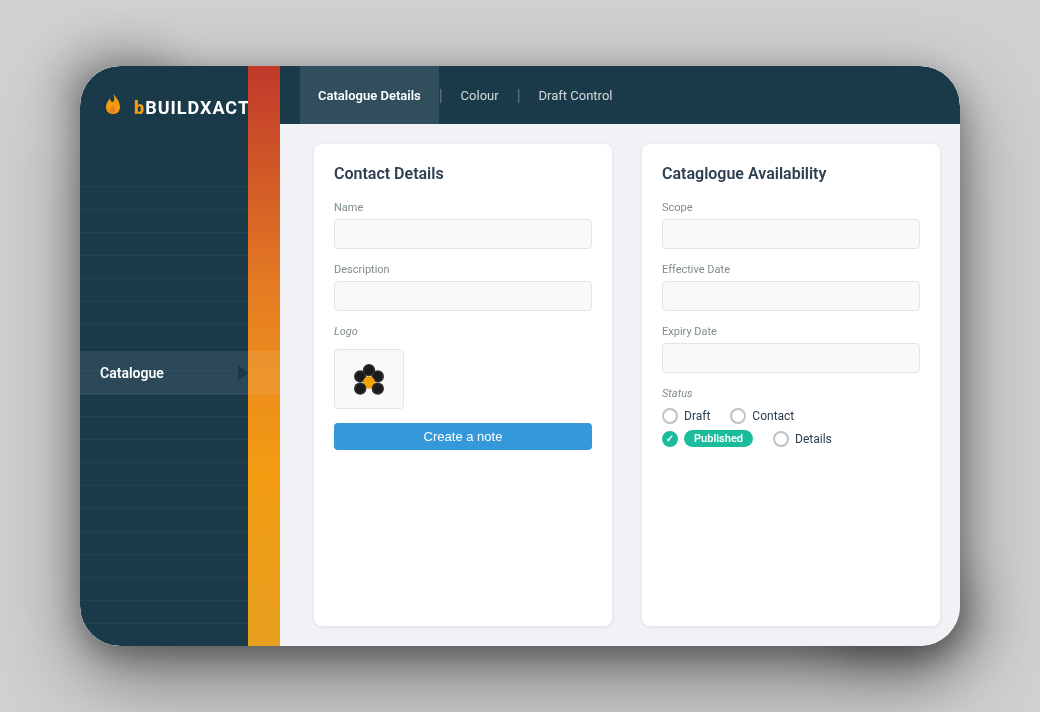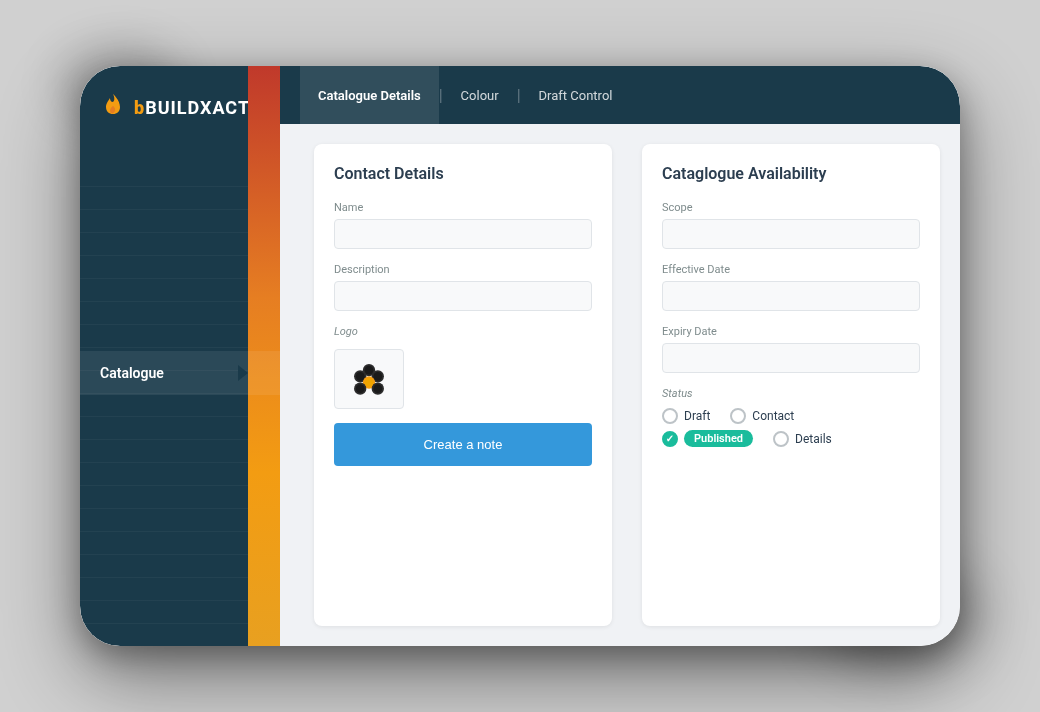--- a/index.html
+++ b/index.html
@@ -252,21 +252,21 @@
     .colour-preview {
       width: 60px;
       height: 60px;
       background: #f39c12;
       border-radius: 4px;
       border: 1px solid #e0e4e8;
     }
 
     .create-note-btn {
       width: 100%;
-      height: 43px;
+      height: 27px;
       background: #3498db;
       color: #fff;
       border: none;
       border-radius: 4px;
       font-size: 13px;
       font-weight: 500;
       cursor: pointer;
     }
 
     

